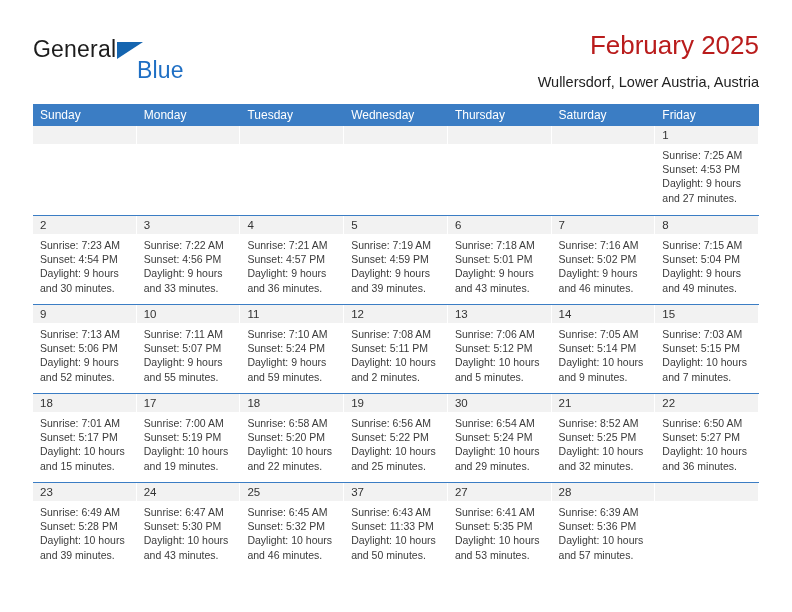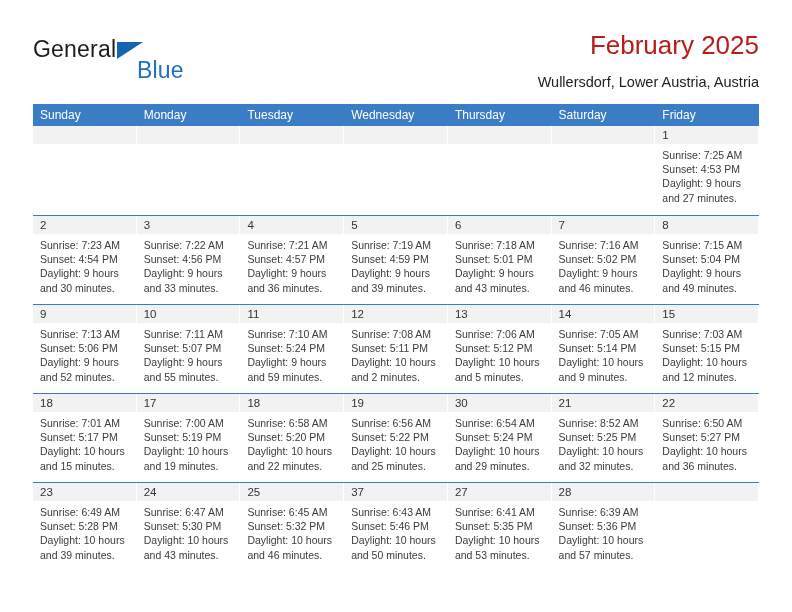--- a/index.html
+++ b/index.html
@@ -409,21 +409,21 @@
           </div>
         </div>
       <div class="day">
           <div class="daynum-band">
             <span class="daynum">15</span>
           </div>
           <div class="day-lines">
             <div class="dl">Sunrise: 7:03 AM</div>
             <div class="dl">Sunset: 5:15 PM</div>
             <div class="dl">Daylight: 10 hours</div>
-            <div class="dl">and 12 minutes.</div>
+            <div class="dl">and 7 minutes.</div>
           </div>
         </div>
     </div>
 
     <div class="week">
       <div class="day">
           <div class="daynum-band">
             <span class="daynum">18</span>
           </div>
           <div class="day-lines">
@@ -534,21 +534,21 @@
             <div class="dl">Daylight: 10 hours</div>
             <div class="dl">and 46 minutes.</div>
           </div>
         </div>
       <div class="day">
           <div class="daynum-band">
             <span class="daynum">37</span>
           </div>
           <div class="day-lines">
             <div class="dl">Sunrise: 6:43 AM</div>
-            <div class="dl">Sunset: 5:46 PM</div>
+            <div class="dl">Sunset: 11:33 PM</div>
             <div class="dl">Daylight: 10 hours</div>
             <div class="dl">and 50 minutes.</div>
           </div>
         </div>
       <div class="day">
           <div class="daynum-band">
             <span class="daynum">27</span>
           </div>
           <div class="day-lines">
             <div class="dl">Sunrise: 6:41 AM</div>

